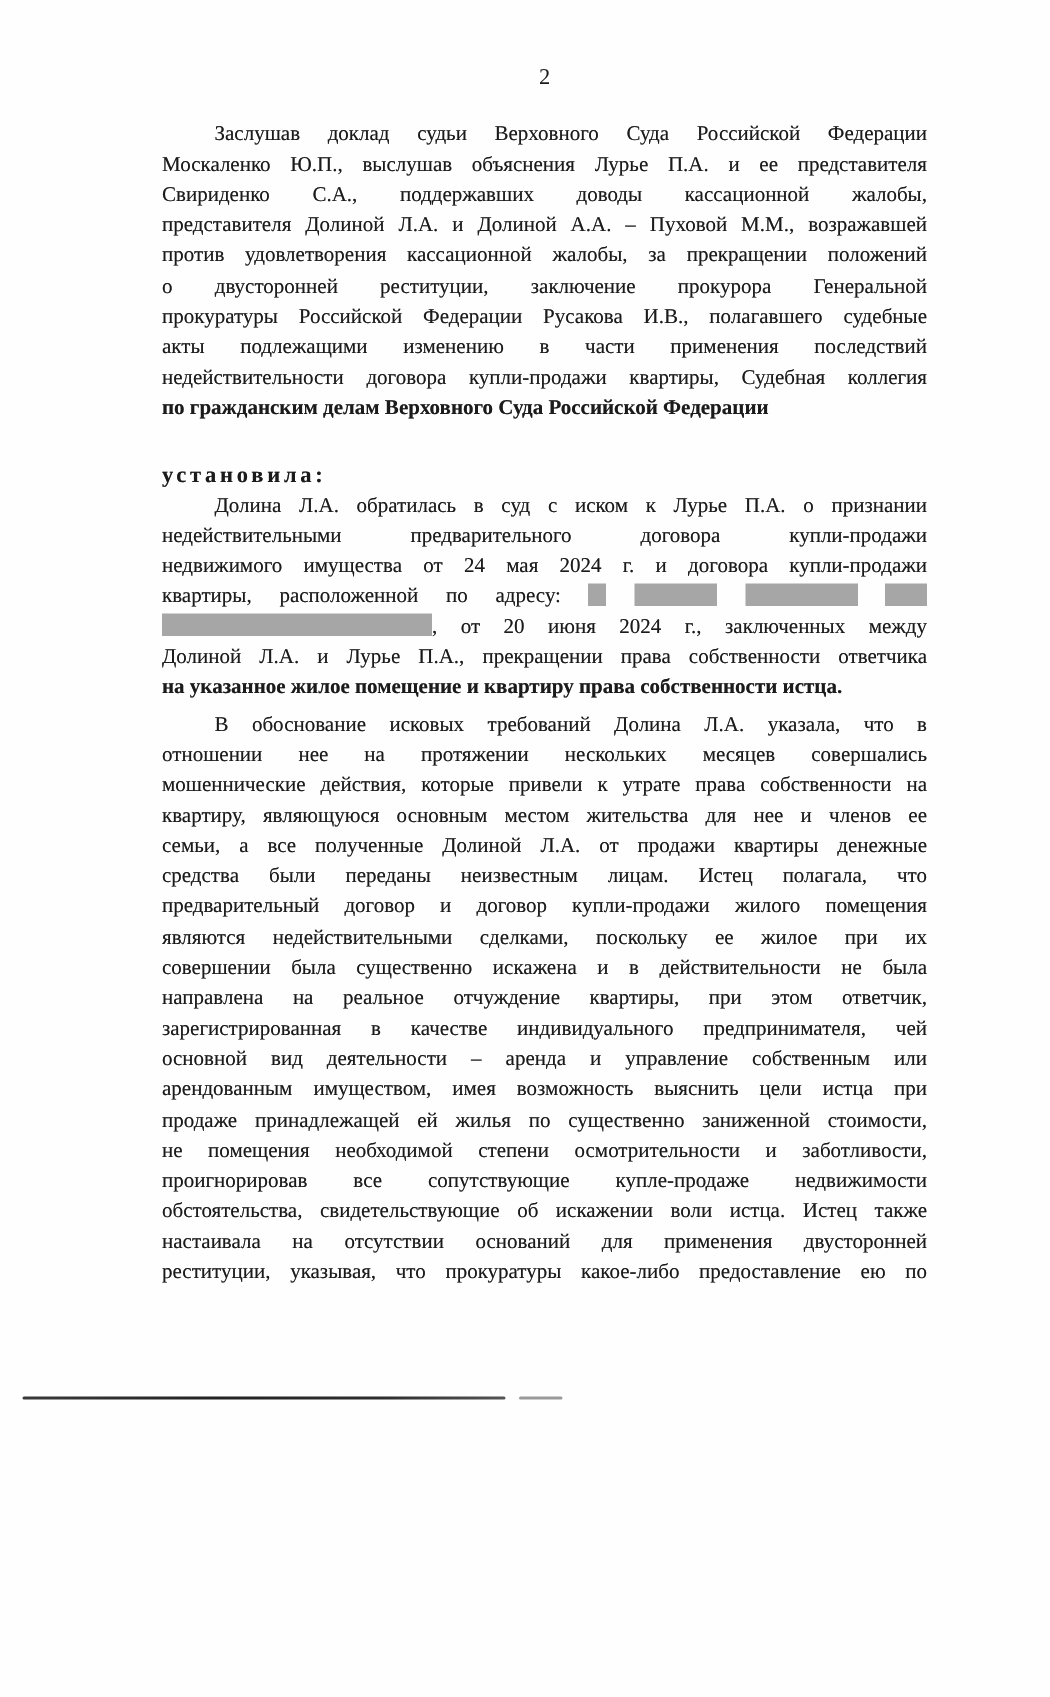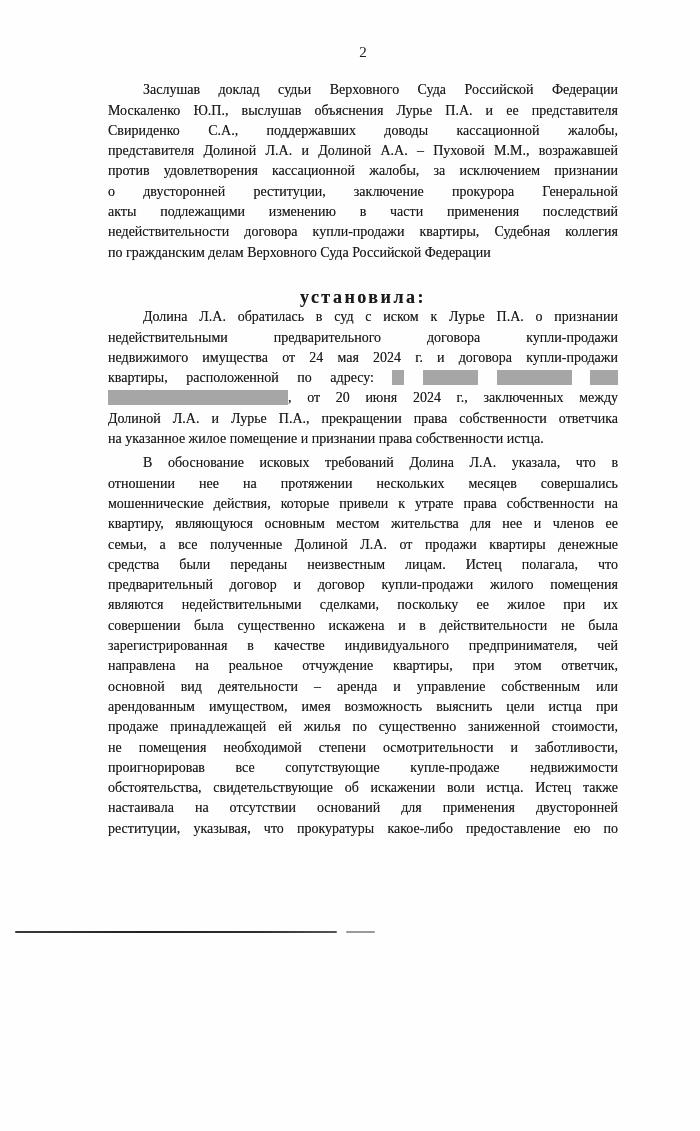--- a/index.html
+++ b/index.html
@@ -33,26 +33,27 @@
   .line {
     font-size: 14px;
     line-height: 20.3px;
     text-align: justify;
     text-align-last: justify;
     text-shadow: 0 0 0.4px rgba(20,20,20,0.55);
   }
   .line.endline {
     text-align: right;
     text-align-last: left;
+    font-weight: bold;
   }
   .line.indent { text-indent: 35px; }
   .heading {
     margin-top: 24px;
-    text-align: center;
-    font-size: 18px;
+    text-align: left;
+    font-size: 15px;
     line-height: 20.3px;
     font-weight: bold;
     letter-spacing: 2.5px;
     text-shadow: 0 0 0.4px rgba(20,20,20,0.55);
   }
   .redact {
     display: inline-block;
     height: 15px;
     background: #a6a6a6;
     vertical-align: -2.5px;
@@ -81,51 +82,52 @@
 
 <div class="page">
   <div class="content">
     <div class="pagenum">2</div>
 
     <div class="para para-1">
         <div class="line indent">Заслушав доклад судьи Верховного Суда Российской Федерации</div>
         <div class="line">Москаленко Ю.П., выслушав объяснения Лурье П.А. и ее представителя</div>
         <div class="line">Свириденко С.А., поддержавших доводы кассационной жалобы,</div>
         <div class="line">представителя Долиной Л.А. и Долиной А.А. – Пуховой М.М., возражавшей</div>
-        <div class="line">против удовлетворения кассационной жалобы, за исключением признании</div>
+        <div class="line">против удовлетворения кассационной жалобы, за прекращении положений</div>
         <div class="line">о двусторонней реституции, заключение прокурора Генеральной</div>
+        <div class="line">прокуратуры Российской Федерации Русакова И.В., полагавшего судебные</div>
         <div class="line">акты подлежащими изменению в части применения последствий</div>
         <div class="line">недействительности договора купли-продажи квартиры, Судебная коллегия</div>
         <div class="line endline">по гражданским делам Верховного Суда Российской Федерации</div>
       </div>
 
     <div class="heading">установила:</div>
 
     <div class="para para-2">
         <div class="line indent">Долина Л.А. обратилась в суд с иском к Лурье П.А. о признании</div>
         <div class="line">недействительными предварительного договора купли-продажи</div>
         <div class="line">недвижимого имущества от 24 мая 2024 г. и договора купли-продажи</div>
         <div class="line">квартиры, расположенной по адресу: <span class="redact" style="width: 12px;"></span> <span class="redact" style="width: 55px;"></span> <span class="redact" style="width: 75px;"></span> <span class="redact" style="width: 28px;"></span></div>
         <div class="line"><span class="redact" style="width: 180px;"></span>, от 20 июня 2024 г., заключенных между</div>
         <div class="line">Долиной Л.А. и Лурье П.А., прекращении права собственности ответчика</div>
-        <div class="line endline">на указанное жилое помещение и признании права собственности истца.</div>
+        <div class="line endline">на указанное жилое помещение и квартиру права собственности истца.</div>
       </div>
 
     <div class="para para-3">
         <div class="line indent">В обоснование исковых требований Долина Л.А. указала, что в</div>
         <div class="line">отношении нее на протяжении нескольких месяцев совершались</div>
         <div class="line">мошеннические действия, которые привели к утрате права собственности на</div>
         <div class="line">квартиру, являющуюся основным местом жительства для нее и членов ее</div>
         <div class="line">семьи, а все полученные Долиной Л.А. от продажи квартиры денежные</div>
         <div class="line">средства были переданы неизвестным лицам. Истец полагала, что</div>
         <div class="line">предварительный договор и договор купли-продажи жилого помещения</div>
         <div class="line">являются недействительными сделками, поскольку ее жилое при их</div>
         <div class="line">совершении была существенно искажена и в действительности не была</div>
+        <div class="line">направлена на реальное отчуждение квартиры, при этом ответчик,</div>
         <div class="line">зарегистрированная в качестве индивидуального предпринимателя, чей</div>
-        <div class="line">направлена на реальное отчуждение квартиры, при этом ответчик,</div>
         <div class="line">основной вид деятельности – аренда и управление собственным или</div>
         <div class="line">арендованным имуществом, имея возможность выяснить цели истца при</div>
         <div class="line">продаже принадлежащей ей жилья по существенно заниженной стоимости,</div>
         <div class="line">не помещения необходимой степени осмотрительности и заботливости,</div>
         <div class="line">проигнорировав все сопутствующие купле-продаже недвижимости</div>
         <div class="line">обстоятельства, свидетельствующие об искажении воли истца. Истец также</div>
         <div class="line">настаивала на отсутствии оснований для применения двусторонней</div>
         <div class="line">реституции, указывая, что прокуратуры какое-либо предоставление ею по</div>
       </div>
   </div>

